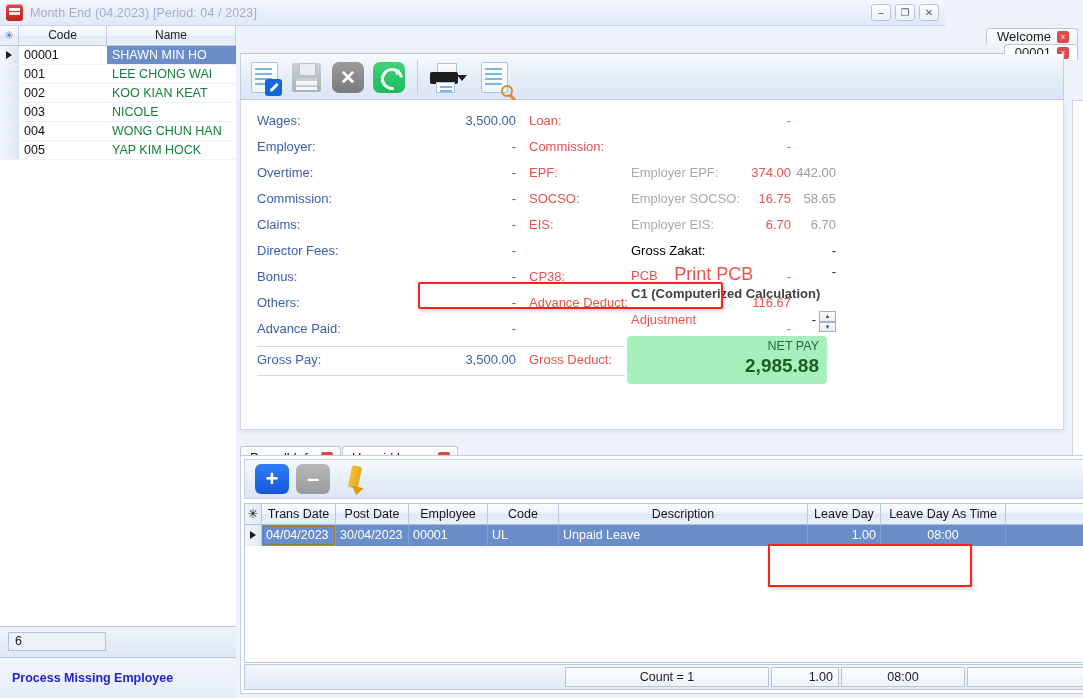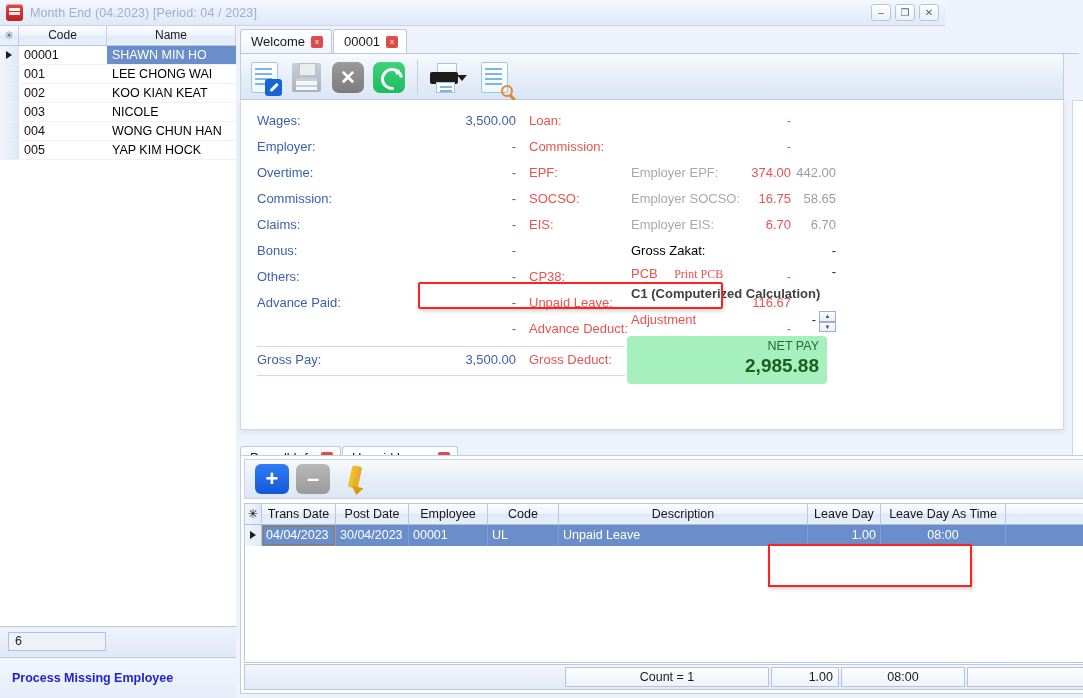--- a/index.html
+++ b/index.html
@@ -68,21 +68,21 @@
   .row .ind {
     width:19px; border-right:1px solid #d7e0ee;
     background: linear-gradient(90deg,#f2f6fc,#dfe8f6);
     position:relative;
   }
   .row.sel .ind::after{
     content:""; position:absolute; left:6px; top:5px;
     border-left:6px solid #1b1b1b; border-top:4px solid transparent; border-bottom:4px solid transparent;
   }
   .row .c-code { width:88px; padding-left:5px; font-size:12.5px; line-height:18px; color:#111; }
-  .row .c-name { flex:1; padding-left:5px; font-size:12.5px; line-height:18px; color:#000000; }
+  .row .c-name { flex:1; padding-left:5px; font-size:12.5px; line-height:18px; color:#15803d; }
   .row.sel .c-name { background:#6a8ec9; color:#fff; }
   .row.sel .c-code { background:#fff; }
 
   .left-count {
     position:absolute; left:0; bottom:41px; width:236px; height:31px;
     background: linear-gradient(180deg,#eef3fb,#dfe8f6);
     border-top:1px solid #b9c8de; padding:5px 0 0 8px;
   }
   .count-box {
     width:98px; height:19px; background:#edf1f8; border:1px solid #b3c2d8;
@@ -94,21 +94,21 @@
     border-top:1px solid #b9c8de;
     display:flex; align-items:center; padding-left:12px;
   }
   .link-bold { font-size:12.5px; font-weight:bold; color:#2222cc; }
 
   
   .main { position:absolute; left:236px; top:26px; right:0; bottom:0; background:#eef2fb; }
 
   .tabstrip {
     position:absolute; left:4px; top:2px; right:4px; height:26px;
-    display:flex; align-items:flex-end; border-bottom:1px solid #b9c8de;
+    display:flex; align-items:flex-end; border-bottom:1px solid #b9c8de;flex-direction:column;
   }
   .tab {
     height:24px; display:flex; align-items:center; gap:6px;
     padding:0 8px 0 10px; font-size:13px; color:#1a1a1a;
     border:1px solid #b9c8de; border-bottom:none;
     border-radius:3px 3px 0 0; margin-right:1px;
     background: linear-gradient(180deg,#fdfefe,#f0f4fb);
   }
   .tab.active { background:#fff; }
   .xbtn {
@@ -439,20 +439,21 @@
     <div class="main-white"></div>
 
     <div class="payroll-card">
 
       <div class="colA">
         <div class="cell lbl-blue">Wages:</div>
         <div class="cell lbl-blue">Employer:</div>
         <div class="cell lbl-blue">Overtime:</div>
         <div class="cell lbl-blue">Commission:</div>
         <div class="cell lbl-blue">Claims:</div>
+        <div class="cell lbl-blue">Director Fees:</div>
         <div class="cell lbl-blue">Bonus:</div>
         <div class="cell lbl-blue">Others:</div>
         <div class="cell lbl-blue">Advance Paid:</div>
       </div>
       <div class="colAv">
         <div class="cell val-blue">3,500.00</div>
         <div class="cell val-blue">-</div>
         <div class="cell val-blue">-</div>
         <div class="cell val-blue">-</div>
         <div class="cell val-blue">-</div>
@@ -463,21 +464,20 @@
       </div>
 
       <div class="colB">
         <div class="cell lbl-red">Loan:</div>
         <div class="cell lbl-red">Commission:</div>
         <div class="cell lbl-red">EPF:</div>
         <div class="cell lbl-red">SOCSO:</div>
         <div class="cell lbl-red">EIS:</div>
         <div class="cell lbl-red"></div>
         <div class="cell lbl-red">CP38:</div>
-        <div class="cell lbl-red">Unpaid Leave:</div>
         <div class="cell lbl-red">Advance Deduct:</div>
       </div>
       <div class="colBv">
         <div class="cell val">-</div>
         <div class="cell val">-</div>
         <div class="cell val">374.00</div>
         <div class="cell val">16.75</div>
         <div class="cell val">6.70</div>
         <div class="cell val"></div>
         <div class="cell val">-</div>
@@ -493,21 +493,21 @@
       </div>
       <div style="position:absolute; left:520px; top:60px; width:75px;">
         <div class="cell val-gray">442.00</div>
         <div class="cell val-gray">58.65</div>
         <div class="cell val-gray">6.70</div>
         <div class="cell val-dark">-</div>
       </div>
 
       <div style="position:absolute; left:390px; top:164px; width:200px;">
         <span style="font-size:13px; color:#e8534f;">PCB</span>
-        <span style="font-size:12px; color:#e8534f; margin-left:12px;font-family:Liberation Serif, serif;">Print PCB</span>
+        <span style="font-size:18px; color:#e8534f; margin-left:12px;">Print PCB</span>
       </div>
       <div style="position:absolute; left:520px; top:164px; width:75px; text-align:right; font-size:13px; color:#1b1b1b;">-</div>
       <div style="position:absolute; left:390px; top:186px; font-size:13px; font-weight:bold; color:#404040;">C1 (Computerized Calculation)</div>
 
       <div style="position:absolute; left:390px; top:212px; font-size:13px; color:#e8534f;">Adjustment</div>
       <div style="position:absolute; left:520px; top:212px; width:55px; text-align:right; font-size:13px; color:#1b1b1b;">-</div>
       <div style="position:absolute; left:578px; top:211px;">
         <div class="spinner" style="position:relative; right:auto; top:auto;">
           <div>▲</div>
           <div>▼</div>

